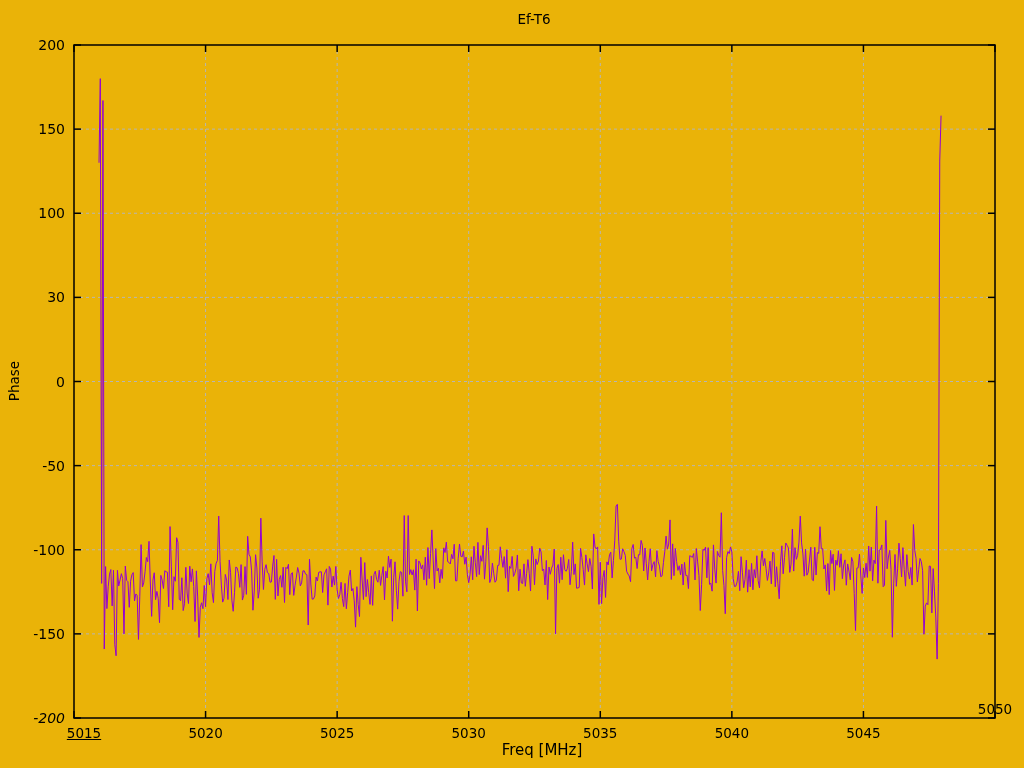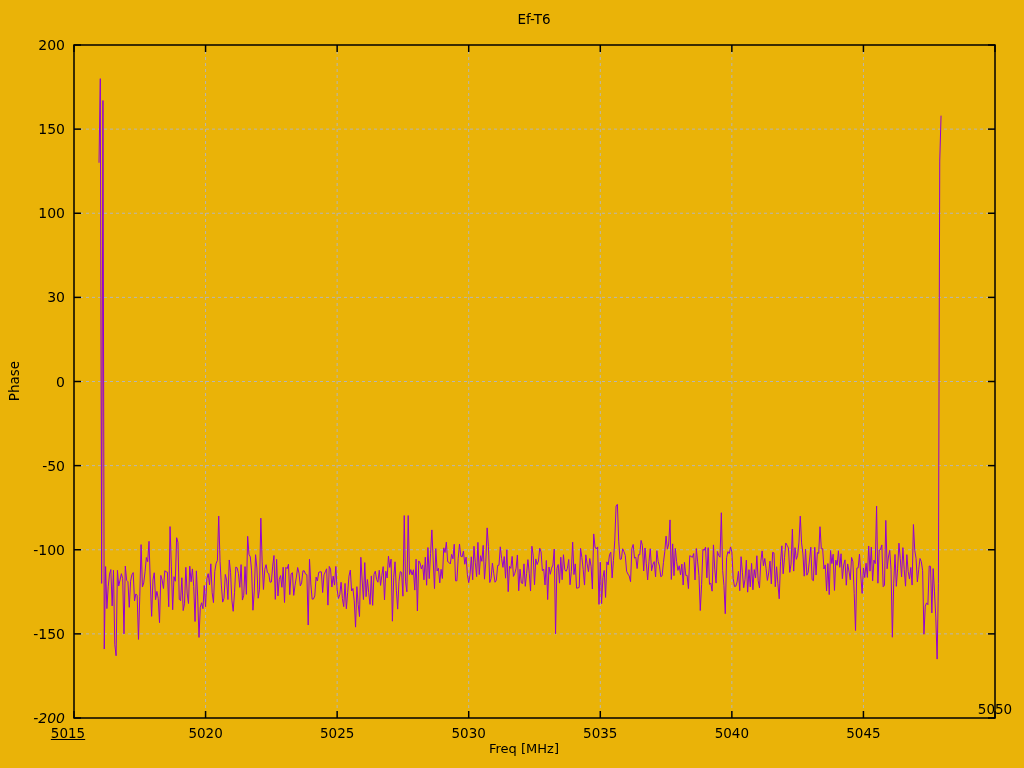--- a/index.html
+++ b/index.html
@@ -5,22 +5,22 @@
   html,body{margin:0;padding:0;background:#ffffff;}
   .stage{
     position:relative;width:1024px;height:768px;background:#eab308;overflow:hidden;
     font-family:"DejaVu Sans","Liberation Sans",sans-serif;color:#000;
   }
   .chart-title{
     position:absolute;left:534px;top:11px;transform:translateX(-50%);
     font-size:13.5px;white-space:nowrap;
   }
   .x-axis-label{
-    position:absolute;left:524px;top:741px;transform:translateX(-50%);
-    font-size:13px;white-space:nowrap;
+    position:absolute;left:542px;top:741px;transform:translateX(-50%);
+    font-size:15px;white-space:nowrap;
   }
   .y-axis-label{
     position:absolute;left:14px;top:381px;transform:translate(-50%,-50%) rotate(-90deg);
     font-size:13.5px;white-space:nowrap;
   }
   .xtl{
     position:absolute;transform:translateX(-50%);font-size:13.5px;white-space:nowrap;
   }
   .ytl{
     position:absolute;transform:translate(-100%,-50%);font-size:14px;white-space:nowrap;
@@ -79,21 +79,21 @@
       <line x1="74" y1="297.375" x2="81" y2="297.375" stroke="#000" stroke-width="1.5"></line>
       <line x1="995" y1="297.375" x2="988" y2="297.375" stroke="#000" stroke-width="1.5"></line>
       <line x1="74" y1="213.25" x2="81" y2="213.25" stroke="#000" stroke-width="1.5"></line>
       <line x1="995" y1="213.25" x2="988" y2="213.25" stroke="#000" stroke-width="1.5"></line>
       <line x1="74" y1="129.125" x2="81" y2="129.125" stroke="#000" stroke-width="1.5"></line>
       <line x1="995" y1="129.125" x2="988" y2="129.125" stroke="#000" stroke-width="1.5"></line>
       <line x1="74" y1="45" x2="81" y2="45" stroke="#000" stroke-width="1.5"></line>
       <line x1="995" y1="45" x2="988" y2="45" stroke="#000" stroke-width="1.5"></line>
     </svg>
   <div id="tick-labels">
-      <div class="xtl" style="left: 68px; top: 725px; text-decoration: underline;">5015</div>
+      <div class="xtl" style="left: 84px; top: 725px; text-decoration: underline;">5015</div>
       <div class="xtl" style="left: 205.571px; top: 725px;">5020</div>
       <div class="xtl" style="left: 337.143px; top: 725px;">5025</div>
       <div class="xtl" style="left: 468.714px; top: 725px;">5030</div>
       <div class="xtl" style="left: 600.286px; top: 725px;">5035</div>
       <div class="xtl" style="left: 731.857px; top: 725px;">5040</div>
       <div class="xtl" style="left: 863.429px; top: 725px; text-align: right;">5045</div>
       <div class="xtl" style="left: 995px; top: 701px;">5050</div>
       <div class="ytl" style="left: 65px; top: 718px; font-style: italic;">-200</div>
       <div class="ytl" style="left: 65px; top: 633.875px;">-150</div>
       <div class="ytl" style="left: 65px; top: 549.75px;">-100</div>

